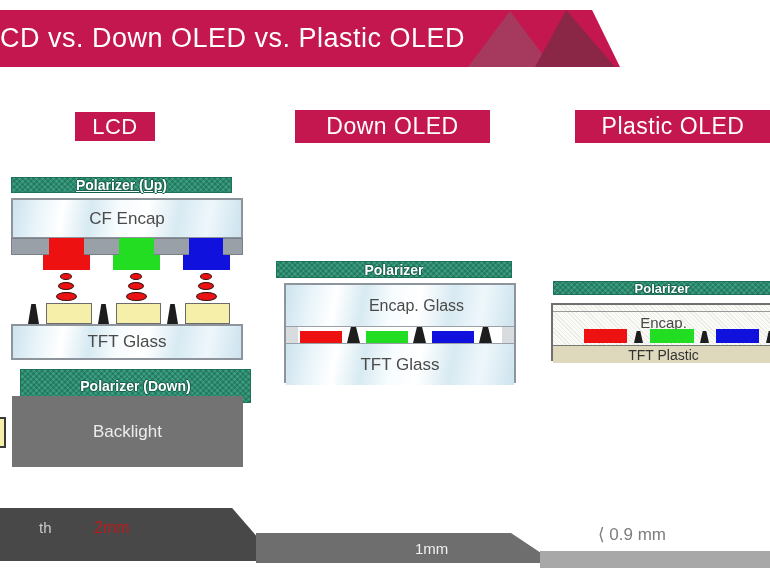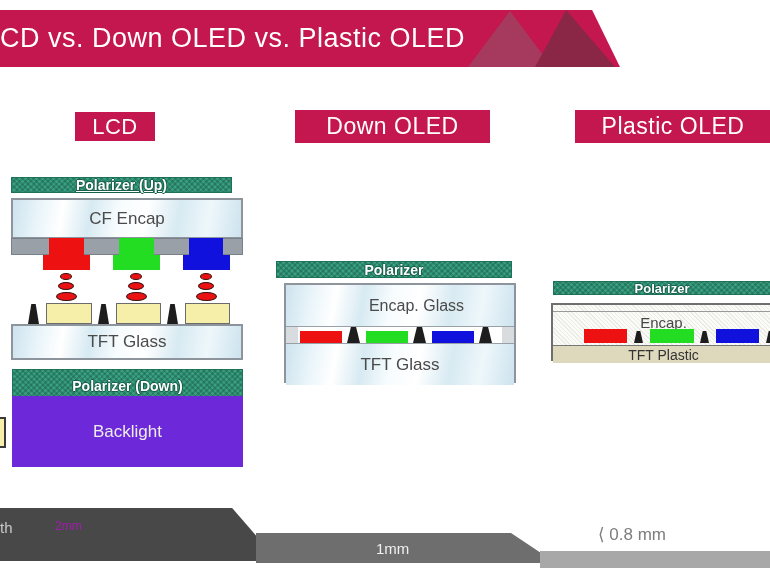--- a/index.html
+++ b/index.html
@@ -50,21 +50,21 @@
   .bar.g{background:#22dd22;}
   .bar.b{background:#1111dd;}
 
   .strip-cap{background:#d9dcde;}
   .dotted-plastic{
     background-color:#fbfbf8;
     background-image:repeating-linear-gradient(45deg, rgba(160,160,150,.18) 0 1px, transparent 1px 3px);
   }
 
   
-  .arrow{color:#eee;}
+  .arrow{color:#eee;margin-left:39px;}
 </style>
 </head>
 <body>
 
 <div id="canvas">
 
   <div class="abs banner" style="left:0;top:10px;width:620px;height:57px;">
     <div class="banner-text">CD vs. Down OLED vs. Plastic OLED</div>
   </div>
   <div class="abs tri" style="left:468px;top:11px;width:84px;height:56px;background:#a63a5e;"></div>
@@ -105,23 +105,23 @@
 
   <div class="abs trap" style="left:28px;top:304px;width:11px;height:20px;"></div>
   <div class="abs electrode" style="left:46px;top:303px;width:46px;height:21px;"></div>
   <div class="abs trap" style="left:98px;top:304px;width:11px;height:20px;"></div>
   <div class="abs electrode" style="left:116px;top:303px;width:45px;height:21px;"></div>
   <div class="abs trap" style="left:167px;top:304px;width:11px;height:20px;"></div>
   <div class="abs electrode" style="left:185px;top:303px;width:45px;height:21px;"></div>
 
   <div class="abs glass ctr" style="left:11px;top:324px;width:232px;height:36px;font-size:17px;">TFT Glass</div>
 
-  <div class="abs polarizer ctr" style="left:12px;top:369px;width:231px;height:34px;font-size:14px;">Polarizer (Down)</div>
+  <div class="abs polarizer ctr" style="left:20px;top:369px;width:231px;height:34px;font-size:14px;">Polarizer (Down)</div>
 
-  <div class="abs ctr" style="left:12px;top:396px;width:231px;height:71px;background:#6d28d9;color:#ececec;font-size:17px;">Backlight</div>
+  <div class="abs ctr" style="left:12px;top:396px;width:231px;height:71px;background:#737373;color:#ececec;font-size:17px;">Backlight</div>
 
   <div class="abs" style="left:-5px;top:417px;width:11px;height:31px;background:#f6efa9;border:2px solid #3a3a3a;"></div>
 
   <div class="abs polarizer ctr" style="left:276px;top:261px;width:236px;height:17px;font-size:14px;">Polarizer</div>
 
   <div class="abs" style="left:284px;top:283px;width:232px;height:100px;border:2px solid #8d949b;background:#fff;">
     <div class="abs glass ctr" style="left:0;top:0;width:228px;height:42px;border:none;border-bottom:1px solid #9aa0a8;font-size:16px;padding-left:33px;">Encap. Glass</div>
 
     <div class="abs" style="left:0;top:42px;width:228px;height:16px;background:#ffffff;"></div>
     <div class="abs strip-cap" style="left:0;top:42px;width:12px;height:16px;"></div>
@@ -145,21 +145,21 @@
     <div class="abs trap" style="left:81px;top:26px;width:9px;height:12px;"></div>
     <div class="abs bar g" style="left:97px;top:24px;width:44px;height:14px;"></div>
     <div class="abs trap" style="left:147px;top:26px;width:9px;height:12px;"></div>
     <div class="abs bar b" style="left:163px;top:24px;width:43px;height:14px;"></div>
     <div class="abs trap" style="left:213px;top:26px;width:9px;height:12px;"></div>
     <div class="abs ctr" style="left:0;top:40px;width:221px;height:18px;background:#ded9bd;border-top:1.5px solid #777;color:#333;font-size:14px;">TFT Plastic</div>
   </div>
 
   <div class="abs" style="left:0;top:508px;width:278px;height:53px;background:#484848;clip-path:polygon(0 0,83.5% 0,100% 100%,0 100%);"></div>
   <div class="abs arrow" style="left:0;top:519px;font-size:15px;color:#c9c9c9;">th</div>
-  <div class="abs arrow" style="left:55px;top:519px;font-size:12px;color:#a21caf;">2mm</div>
+  <div class="abs arrow" style="left:55px;top:519px;font-size:16px;color:#b91c1c;">2mm</div>
 
   <div class="abs" style="left:256px;top:533px;width:300px;height:30px;background:#6e6e6e;clip-path:polygon(0 0,85% 0,100% 100%,0 100%);"></div>
   <div class="abs arrow" style="left:376px;top:540px;font-size:15px;color:#f0f0f0;">1mm</div>
 
   <div class="abs" style="left:540px;top:551px;width:232px;height:17px;background:#a8a8a8;"></div>
-  <div class="abs" style="left:598px;top:524px;font-size:17px;color:#7d7d7d;">⟨ 0.8 mm</div>
+  <div class="abs" style="left:598px;top:524px;font-size:17px;color:#7d7d7d;">⟨ 0.9 mm</div>
 
 </div>
 
 </body></html>

